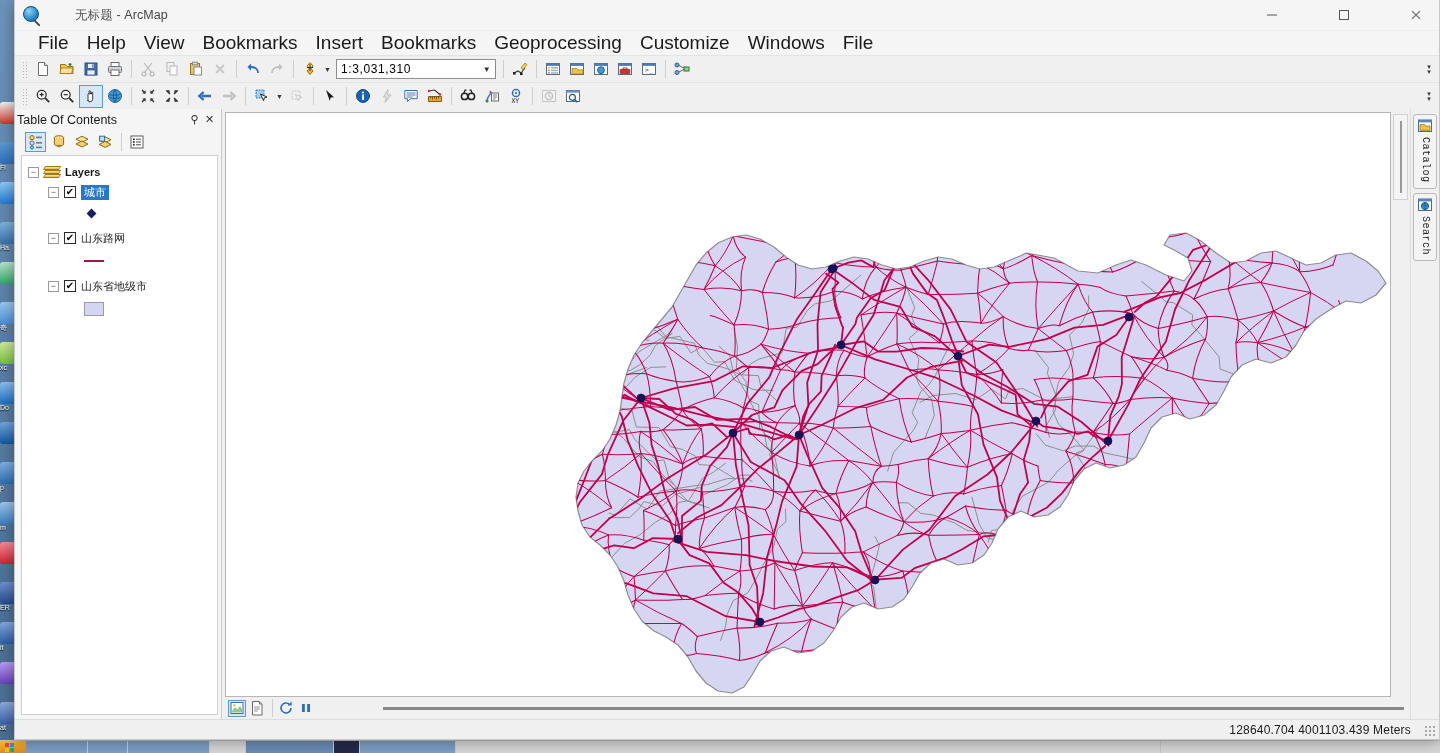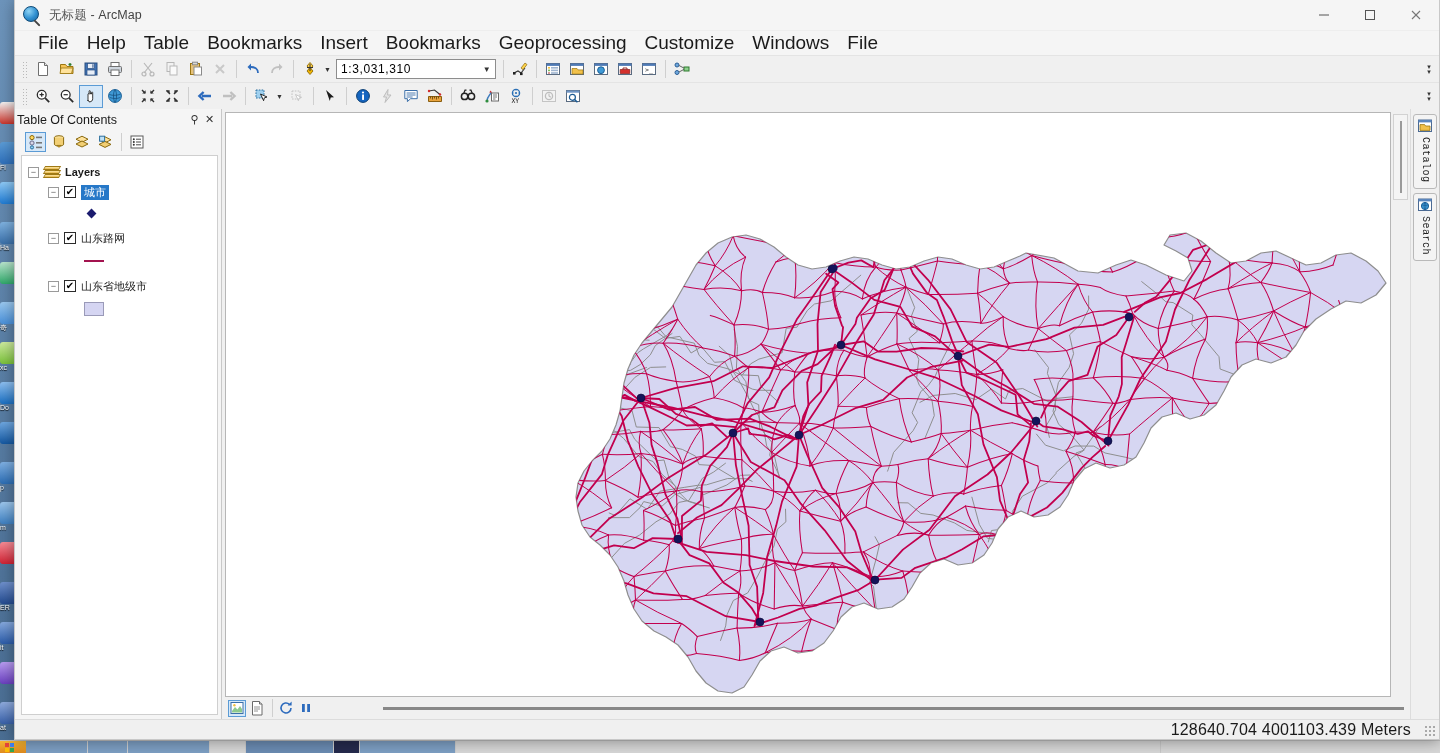--- a/index.html
+++ b/index.html
@@ -67,20 +67,21 @@
     border-radius: 0 0 0 0;
     box-shadow: 0 2px 14px rgba(0,0,0,.35);
     display: flex; flex-direction: column;
   }
 
   
   #titlebar {
     height: 31px; background: #f5f5f5; display: flex; align-items: center;
     border-bottom: 1px solid #eee;
     flex: 0 0 31px;
+    gap: 26px;
   }
   #titlebar .tb-appicon {
     width: 18px; height: 18px; margin: 0 8px 0 8px; position: relative;
     flex: 0 0 18px;
   }
   .globe-glyph {
     width: 16px; height: 16px; border-radius: 50%;
     background: radial-gradient(circle at 35% 30%, #8fd4f5 0%, #2f8fd0 55%, #1a5f96 100%);
     border: 1px solid #0d4a78; position: relative; display:inline-block;
   }
@@ -259,21 +260,21 @@
     font-family: "Liberation Mono", monospace; letter-spacing: .5px;
   }
 
   
   #statusbar {
     height: 20px; background: #f0f0f0; display: flex; align-items: center;
     border-top: 1px solid #dcdcdc; flex: 0 0 20px; position: relative;
   }
   #statusbar .sb-left { flex: 1; }
   #statusbar .sb-coords {
-    font-size: 16px; color: #1a1a1a; padding-right: 28px;
+    font-size: 12px; color: #1a1a1a; padding-right: 28px;
     letter-spacing: .2px;
   }
   #statusbar .sb-grip {
     position: absolute; right: 3px; bottom: 2px; width: 12px; height: 12px;
     background-image: radial-gradient(#a9a9a9 38%, transparent 39%);
     background-size: 4px 4px;
   }
 
   
   .ic16 { width: 16px; height: 16px; display: block; }
@@ -388,21 +389,21 @@
       <svg class="ic16" viewBox="0 0 16 16">
           <line x1="4" y1="4" x2="12" y2="12" stroke="#777" stroke-width="1.1"></line>
           <line x1="12" y1="4" x2="4" y2="12" stroke="#777" stroke-width="1.1"></line>
         </svg>
     </div>
   </div>
 
   <div id="menubar">
       <div class="mi">File</div>
       <div class="mi">Help</div>
-      <div class="mi">Table</div>
+      <div class="mi">View</div>
       <div class="mi">Bookmarks</div>
       <div class="mi">Insert</div>
       <div class="mi">Bookmarks</div>
       <div class="mi">Geoprocessing</div>
       <div class="mi">Customize</div>
       <div class="mi">Windows</div>
       <div class="mi">File</div>
     </div>
 
   <div class="toolbar" id="standard-toolbar">

